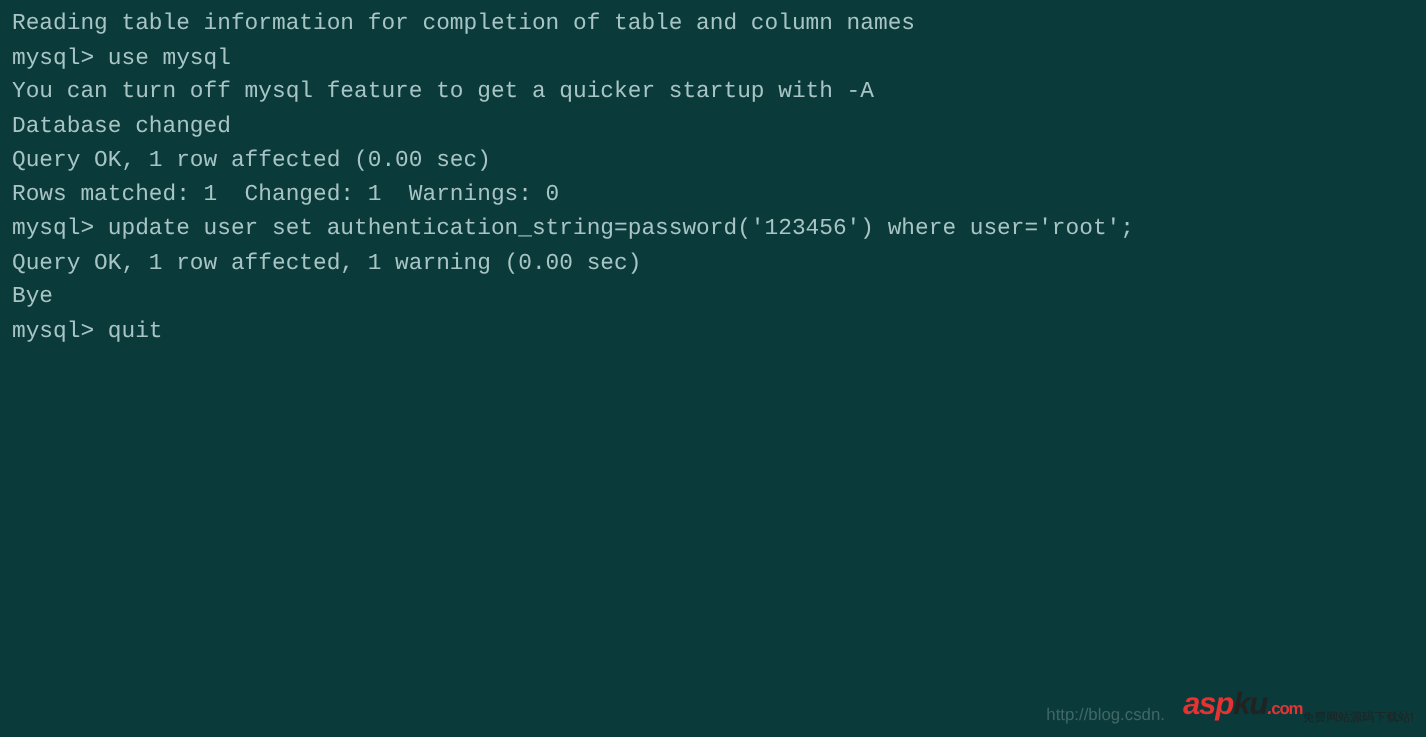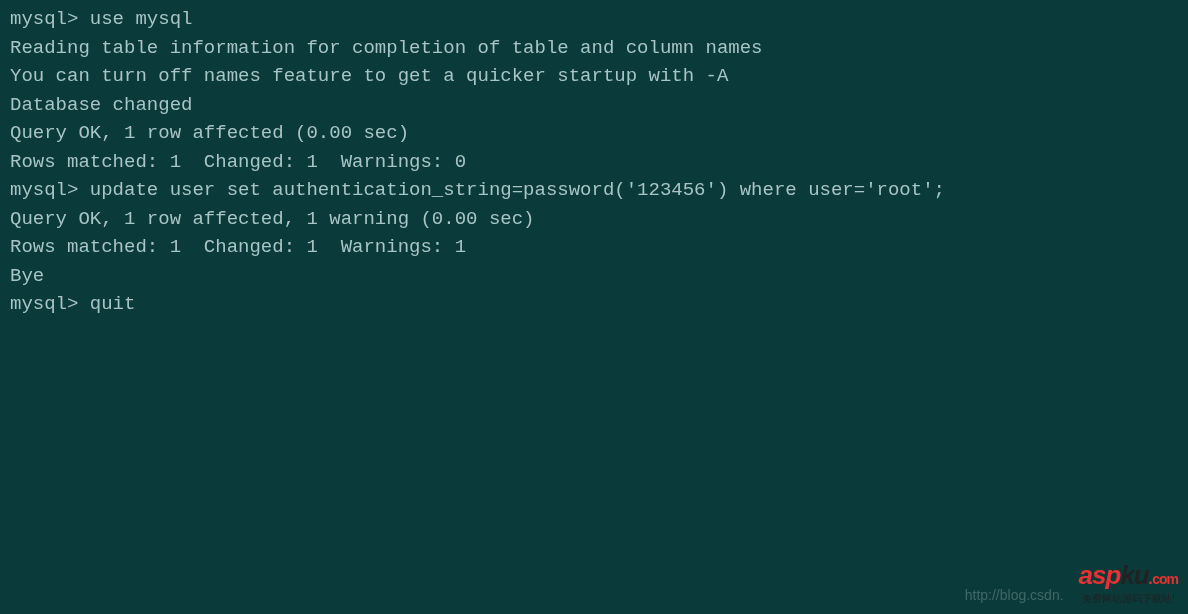--- a/index.html
+++ b/index.html
@@ -33,22 +33,21 @@
     }
     .watermark-url {
       color: #5a7a7a;
       font-size: 14px;
       font-family: sans-serif;
       margin-right: 10px;
       opacity: 0.7;
     }
     .watermark-logo {
       display: flex;
-      flex-direction: column;
-      align-items: center;
+      align-items: flex-end;
     }
     .watermark-logo-text {
       font-family: Arial, sans-serif;
       font-size: 26px;
       font-weight: bold;
       font-style: italic;
       letter-spacing: -1px;
     }
     .logo-a { color: #e63232; }
     .logo-s { color: #e63232; }
@@ -61,31 +60,30 @@
       font-size: 10px;
       color: #222;
       font-family: sans-serif;
       margin-top: -4px;
     }
   </style>
 </head>
 <body>
 
 <div>
+  <div class="terminal-line">Reading table information for completion of table and column names</div>
   <div class="terminal-line">mysql&gt; use mysql</div>
-  <div class="terminal-line">Reading table information for completion of table and column names</div>
-  <div class="terminal-line">You can turn off names feature to get a quicker startup with -A</div>
+  <div class="terminal-line">You can turn off mysql feature to get a quicker startup with -A</div>
   <div class="terminal-line"></div>
   <div class="terminal-line">Database changed</div>
   <div class="terminal-line">Query OK, 1 row affected (0.00 sec)</div>
   <div class="terminal-line">Rows matched: 1  Changed: 1  Warnings: 0</div>
   <div class="terminal-line"></div>
   <div class="terminal-line">mysql&gt; update user set authentication_string=password('123456') where user='root';</div>
   <div class="terminal-line">Query OK, 1 row affected, 1 warning (0.00 sec)</div>
-  <div class="terminal-line">Rows matched: 1  Changed: 1  Warnings: 1</div>
   <div class="terminal-line"></div>
   <div class="terminal-line"></div>
   <div class="terminal-line">Bye</div>
   <div class="terminal-line">mysql&gt; quit</div>
 </div>
 
 <div class="watermark">
   <span class="watermark-url">http://blog.csdn.</span>
   <div class="watermark-logo">
     <div class="watermark-logo-text">

